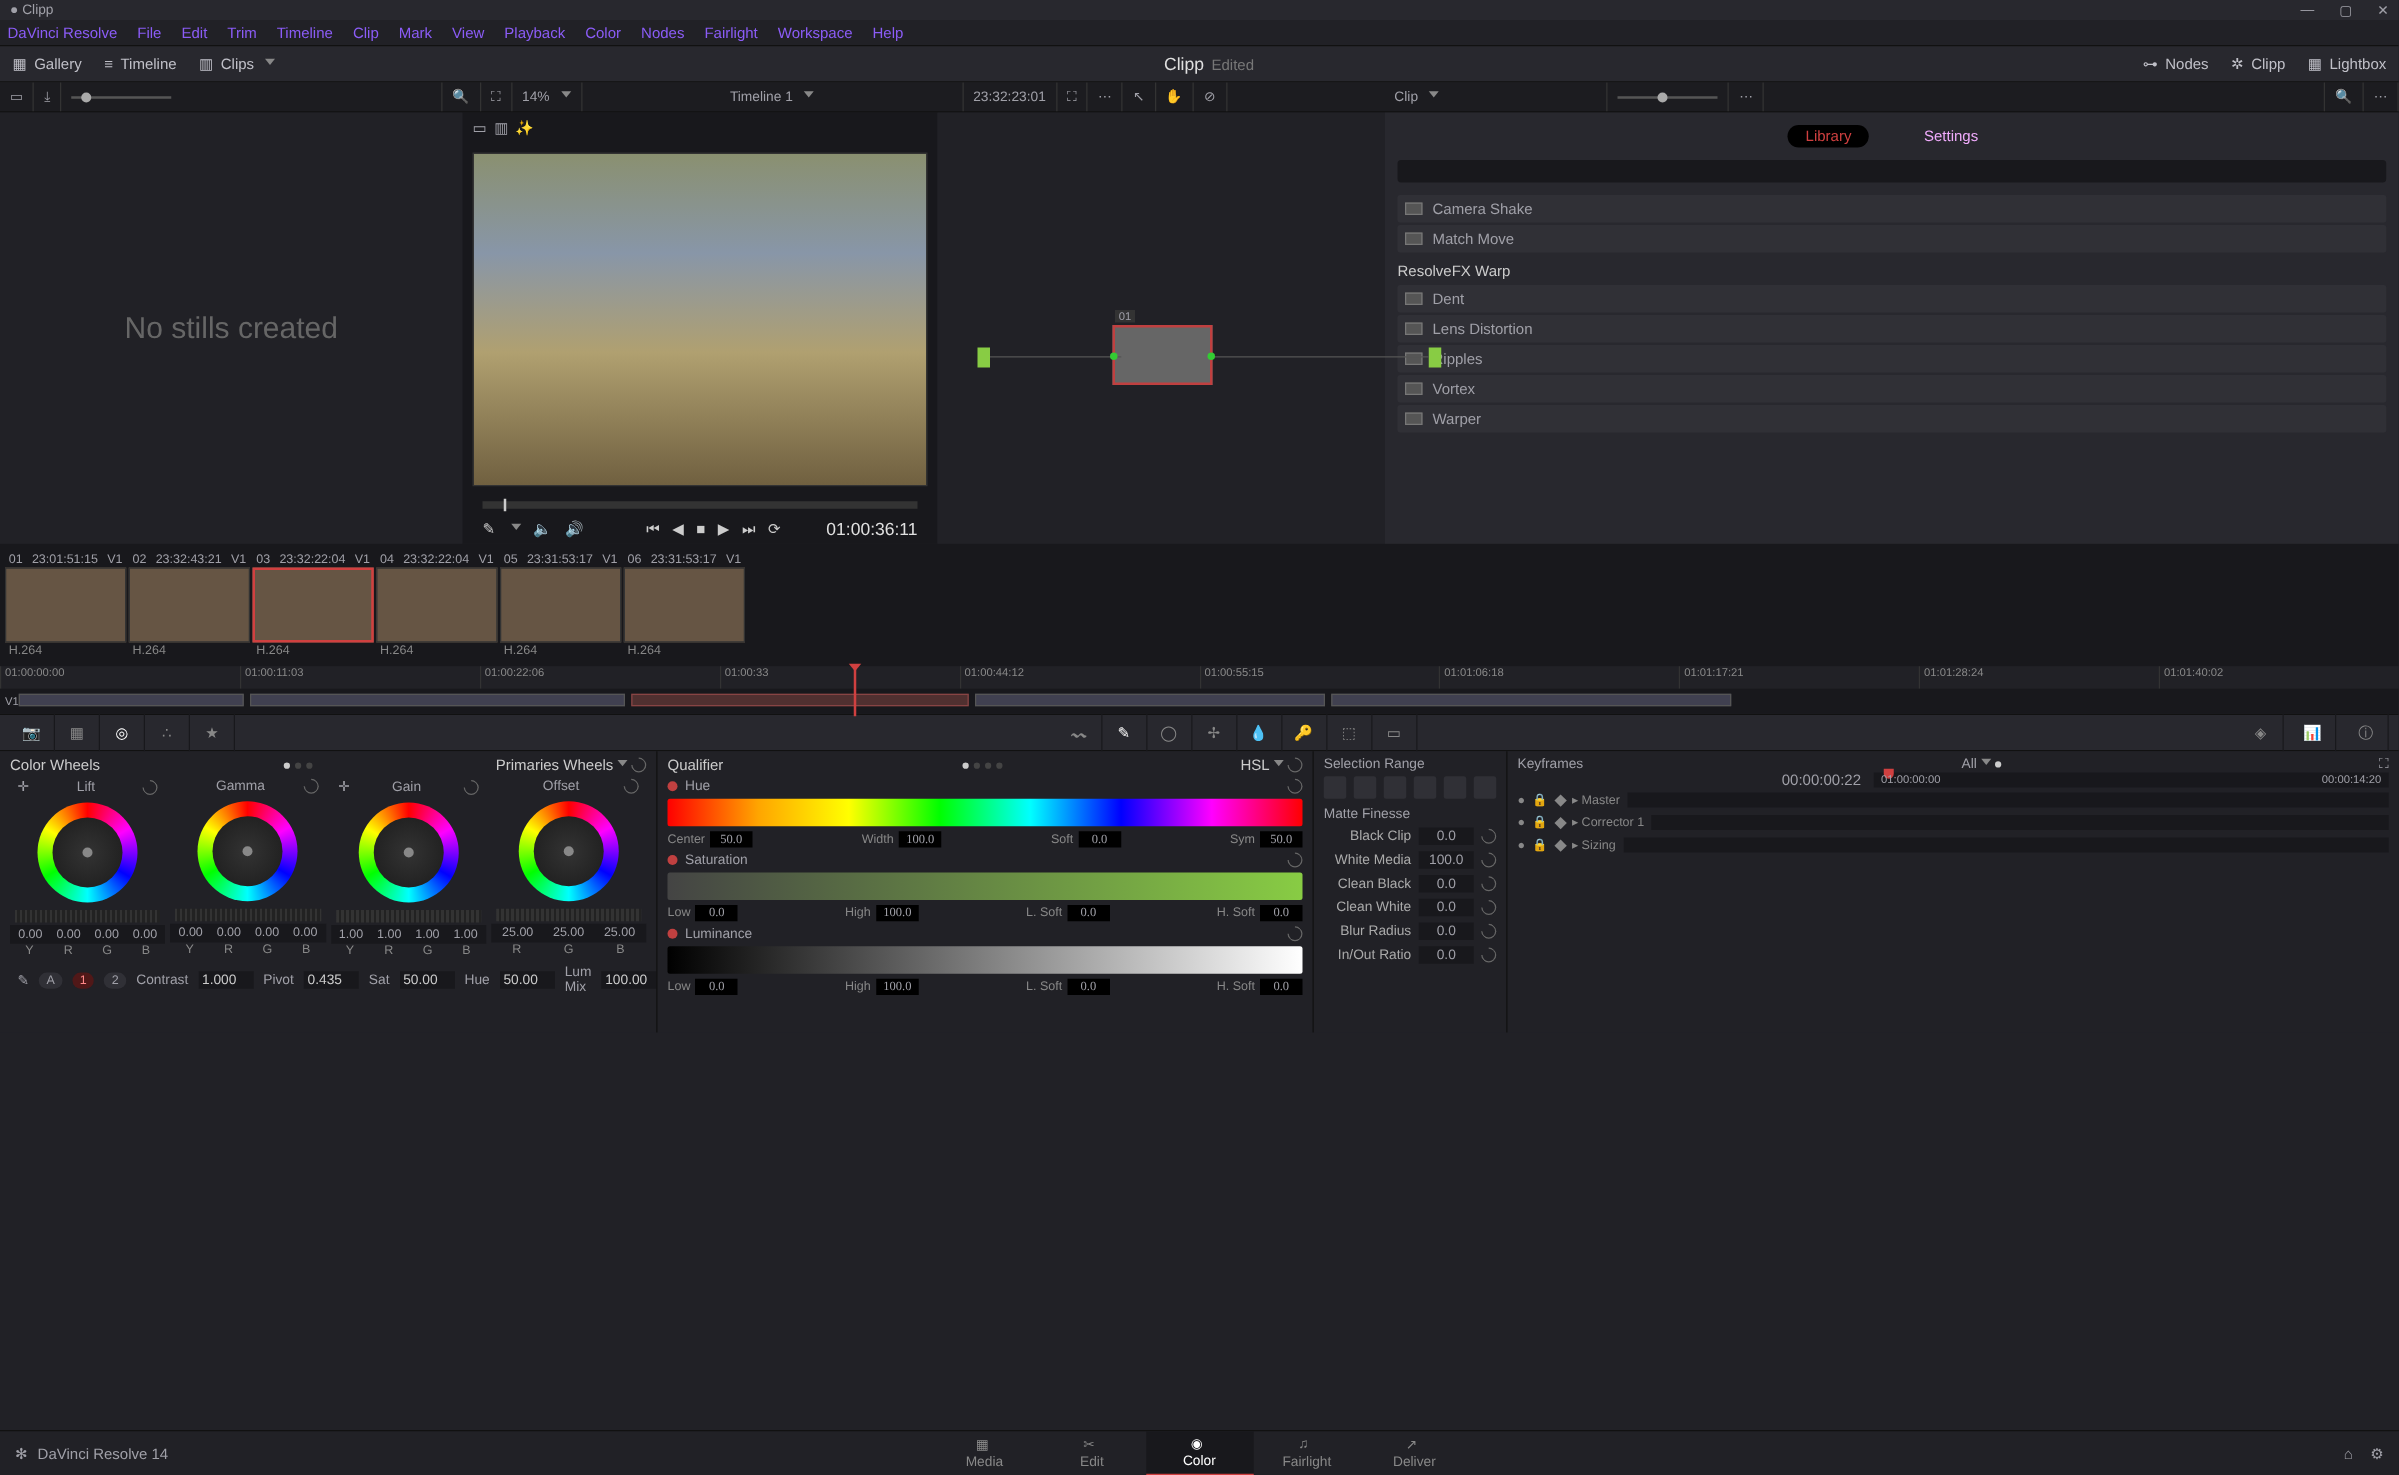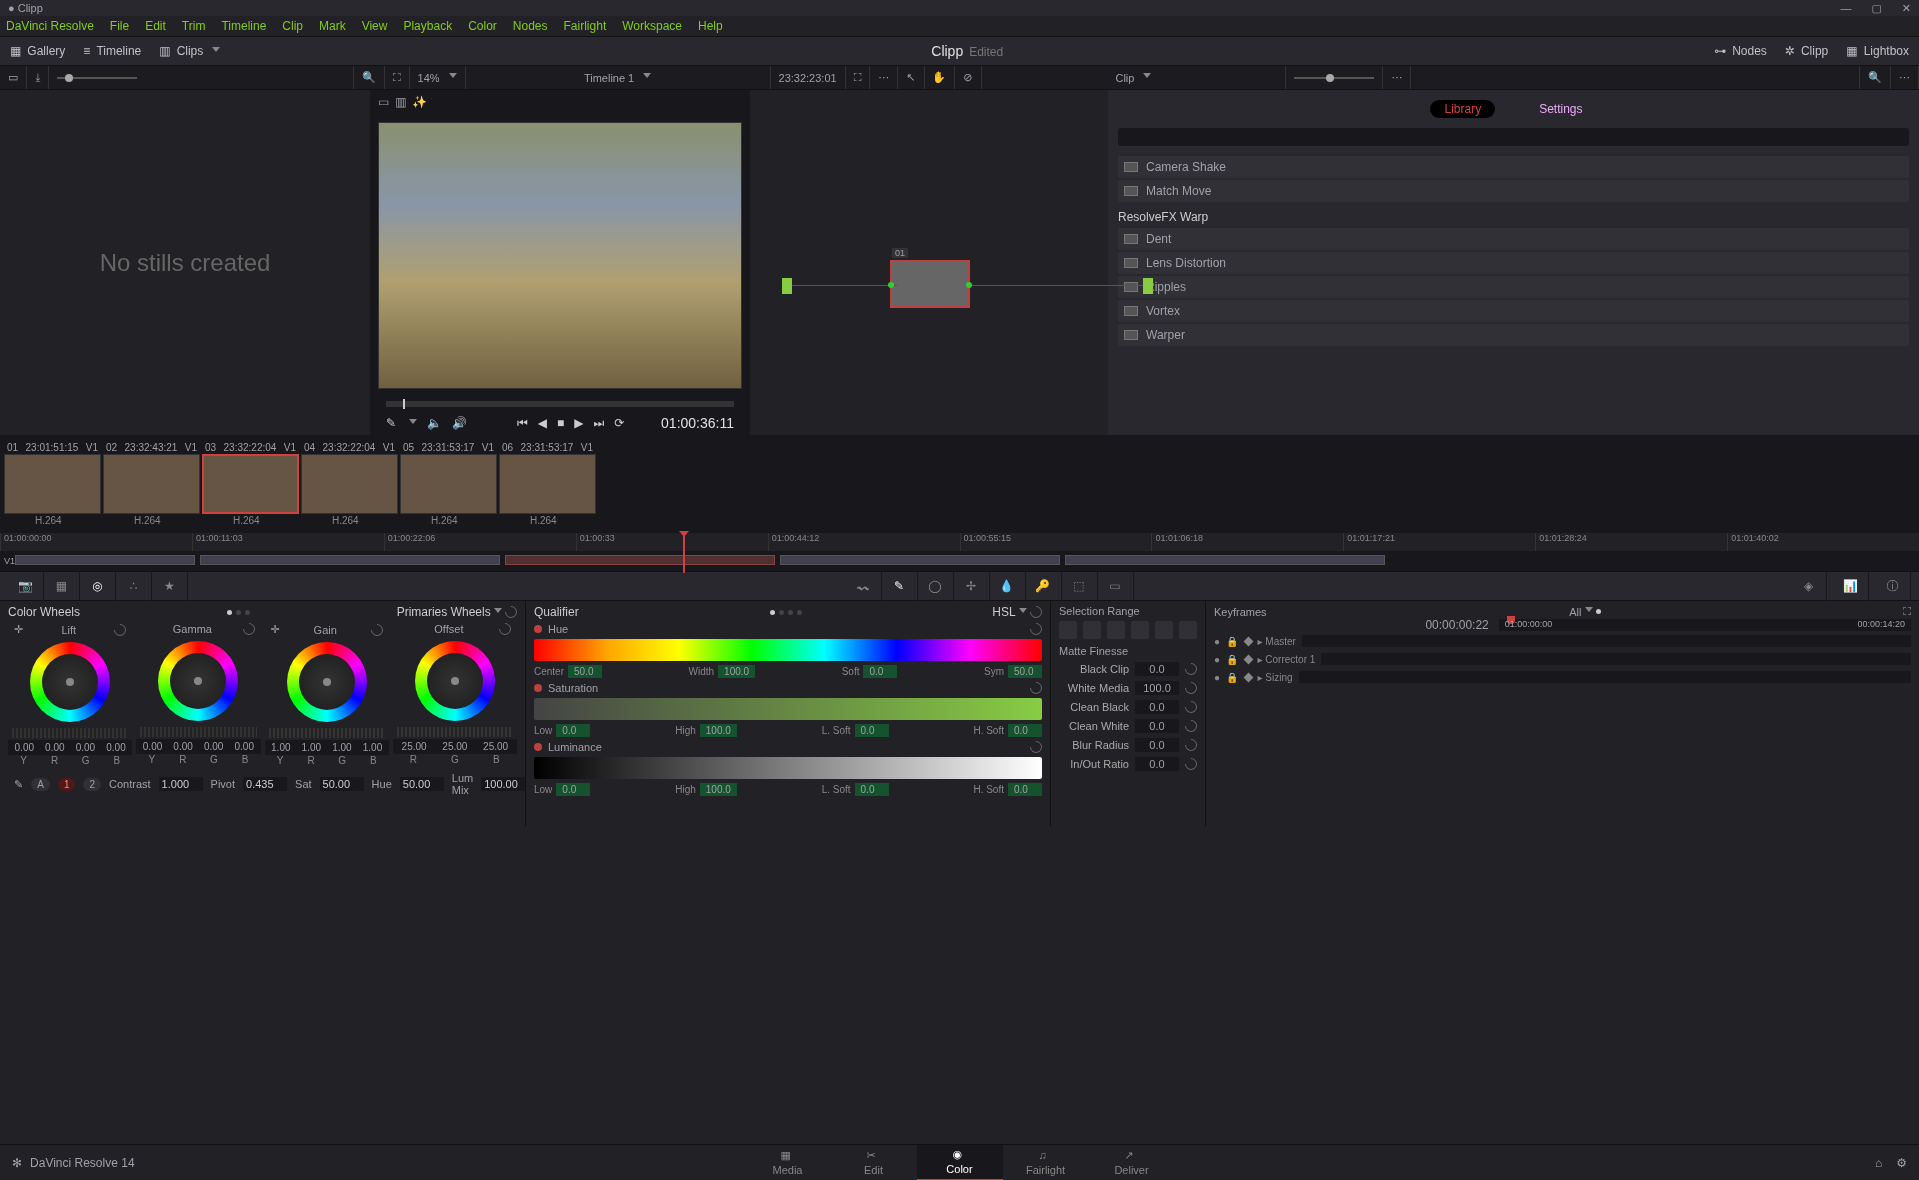--- a/index.html
+++ b/index.html
@@ -1,19 +1,19 @@
 <!DOCTYPE html>
 <html><head>
 <meta charset="utf-8">
 <style>
 * { margin:0; padding:0; box-sizing:border-box; font-family:"Segoe UI",Arial,sans-serif; user-select:none; }
 body { background:#212126; color:#a0a0a8; font-size:12px; width:1919px; height:1180px; overflow:hidden; }
 .titlebar { height:16px; display:flex; align-items:center; padding:0 8px; background:#28282e; font-size:11px; }
 .titlebar .wincontrols { margin-left:auto; display:flex; gap:20px; }
-.menubar { height:20px; display:flex; align-items:center; padding:0 6px; gap:16px; font-size:12px; color:#84cc16; }
+.menubar { height:20px; display:flex; align-items:center; padding:0 6px; gap:16px; font-size:12px; color:#8b5cf6; }
 .menubar span { cursor:pointer; }
 .toolbar { height:30px; display:flex; align-items:center; padding:0 10px; background:#28282e; border-top:1px solid #111; border-bottom:1px solid #111; }
 .tb-left, .tb-right { display:flex; gap:18px; align-items:center; }
 .tb-item { display:flex; align-items:center; gap:6px; cursor:pointer; color:#c0c0c8; }
 .tb-center { flex:1; text-align:center; font-size:14px; color:#e0e0e0; }
 .tb-center .edited { color:#777; font-size:12px; margin-left:6px; }
 .row2 { height:24px; display:flex; align-items:center; background:#1c1c20; border-bottom:1px solid #111; font-size:11px; }
 .row2 > div { padding:0 8px; display:flex; align-items:center; gap:6px; border-right:1px solid #333; height:100%; }
 .slider-track { width:80px; height:2px; background:#555; position:relative; }
 .slider-thumb { width:8px; height:8px; background:#aaa; border-radius:50%; position:absolute; top:-3px; }
@@ -40,21 +40,21 @@
 .fx-tab.active { background:#000; color:#d04040; border-radius:10px; }
 .fx-search { height:18px; background:#18181c; border-radius:3px; margin-bottom:10px; }
 .fx-group { font-size:12px; color:#ccc; margin:8px 0 4px; }
 .fx-item { display:flex; align-items:center; gap:8px; padding:4px 6px; background:#303036; margin-bottom:2px; border-radius:2px; cursor:pointer; font-size:12px; }
 .fx-icon { width:14px;height:10px;background:#555;border:1px solid #777; }
 .thumbs-row { height:98px; background:#18181c; display:flex; padding:6px 4px; gap:2px; }
 .thumb { width:97px; display:flex; flex-direction:column; }
 .thumb-head { display:flex; justify-content:space-between; font-size:10px; padding:1px 3px; }
 .thumb-img { flex:1; background:#665544; border:1px solid #333; }
 .thumb-img.sel { border:2px solid #d04040; }
-.thumb-codec { font-size:10px; padding:1px 3px; color:#888; text-align:left;margin-left:28px; }
+.thumb-codec { font-size:10px; padding:1px 3px; color:#888; text-align:left; }
 .timeline-ruler { height:18px; background:#212126; display:flex; font-size:9px; color:#888; position:relative; }
 .ruler-tick { flex:1; border-left:1px solid #333; padding-left:3px; }
 .playhead { position:absolute; left:35.6%; top:0; width:2px; height:40px; background:#d04040; }
 .playhead::before { content:""; position:absolute; top:-2px; left:-4px; border:5px solid transparent; border-top:6px solid #d04040; }
 .timeline-track { height:20px; background:#18181c; display:flex; align-items:center; padding:0 4px; font-size:9px; position:relative; }
 .seg { position:absolute; top:4px; height:10px; background:#404050; border:1px solid #555; }
 .tool-tabs { height:30px; background:#28282e; display:flex; align-items:center; padding:0 8px; gap:0; border-top:1px solid #111; border-bottom:1px solid #111; }
 .tool-btn { width:36px; height:30px; display:flex; align-items:center; justify-content:center; cursor:pointer; color:#888; border-right:1px solid #18181c; }
 .tool-btn.active { color:#fff; }
 .tool-right { margin-left:auto; display:flex; gap:6px; }
@@ -81,21 +81,21 @@
 .pill.red { background:#501818; color:#f88; }
 .qualifier-panel { width:525px; padding:4px 8px; border-left:1px solid #111; }
 .qual-row { margin:4px 0; }
 .qual-head { display:flex; align-items:center; gap:6px; font-size:11px; }
 .qual-head .bullet { width:8px;height:8px;border-radius:50%;background:#c04040; }
 .qual-bar { height:22px; margin:4px 0; border-radius:2px; }
 .hue-bar { background:linear-gradient(90deg,red,orange,yellow,lime,cyan,blue,magenta,red); }
 .sat-bar { background:linear-gradient(90deg,#444,#8c4); }
 .lum-bar { background:linear-gradient(90deg,#000,#fff); }
 .qual-vals { display:flex; gap:4px; font-size:10px; align-items:center; }
-.qual-vals span.v { background:#14532d; padding:1px 6px; min-width:34px; display:inline-block; text-align:left; }
+.qual-vals span.v { background:#000000; padding:1px 6px; min-width:34px; display:inline-block; text-align:center;font-family:Liberation Serif, serif; }
 .qual-vals span.l { color:#888; margin-left:auto; }
 .qual-vals span.l:first-child { margin-left:0; }
 .matte-panel { width:155px; padding:4px 8px; font-size:11px; border-left:1px solid #111; }
 .matte-row { display:flex; align-items:center; margin:5px 0; gap:6px; }
 .matte-row .lbl { flex:1; text-align:right; color:#aaa; }
 .matte-row .v { width:44px; background:#18181c; padding:1px 4px; text-align:center; }
 .matte-icons { display:flex; gap:6px; margin:4px 0; }
 .matte-icon { width:18px;height:18px;background:#303036;border-radius:2px; }
 .keyframes-panel { flex:1; padding:4px 8px; border-left:1px solid #111; }
 .kf-head { display:flex; align-items:center; font-size:11px; }

